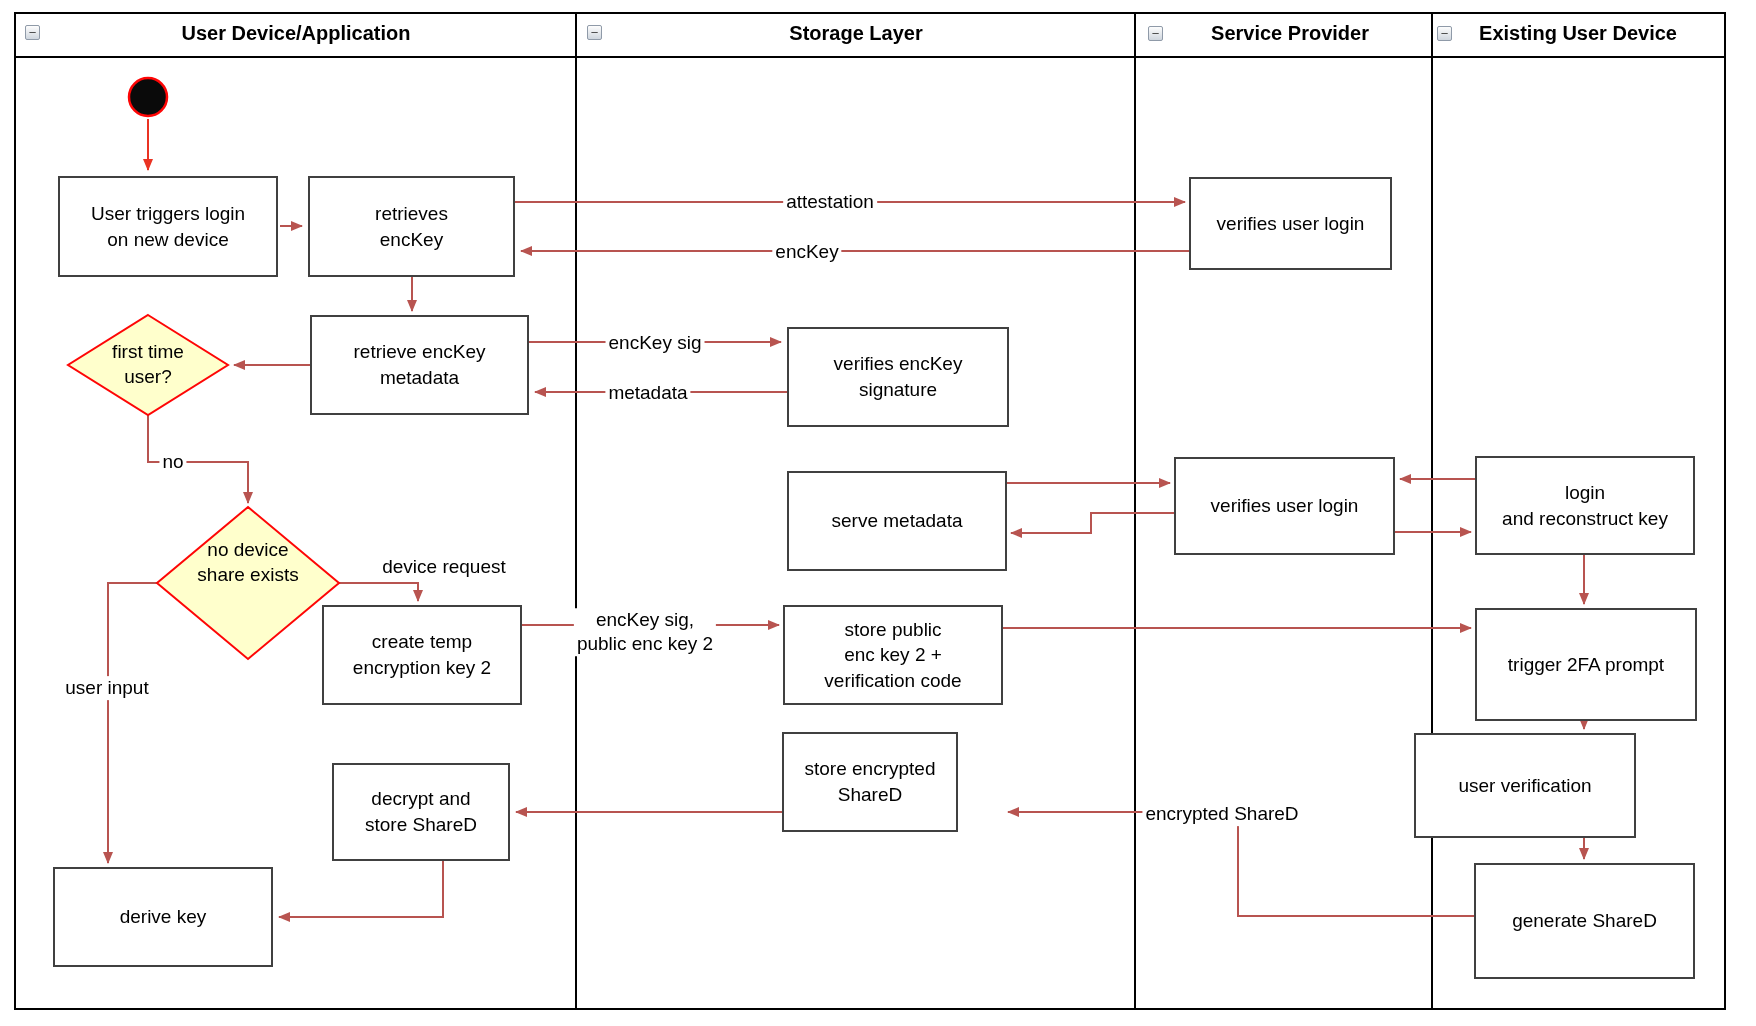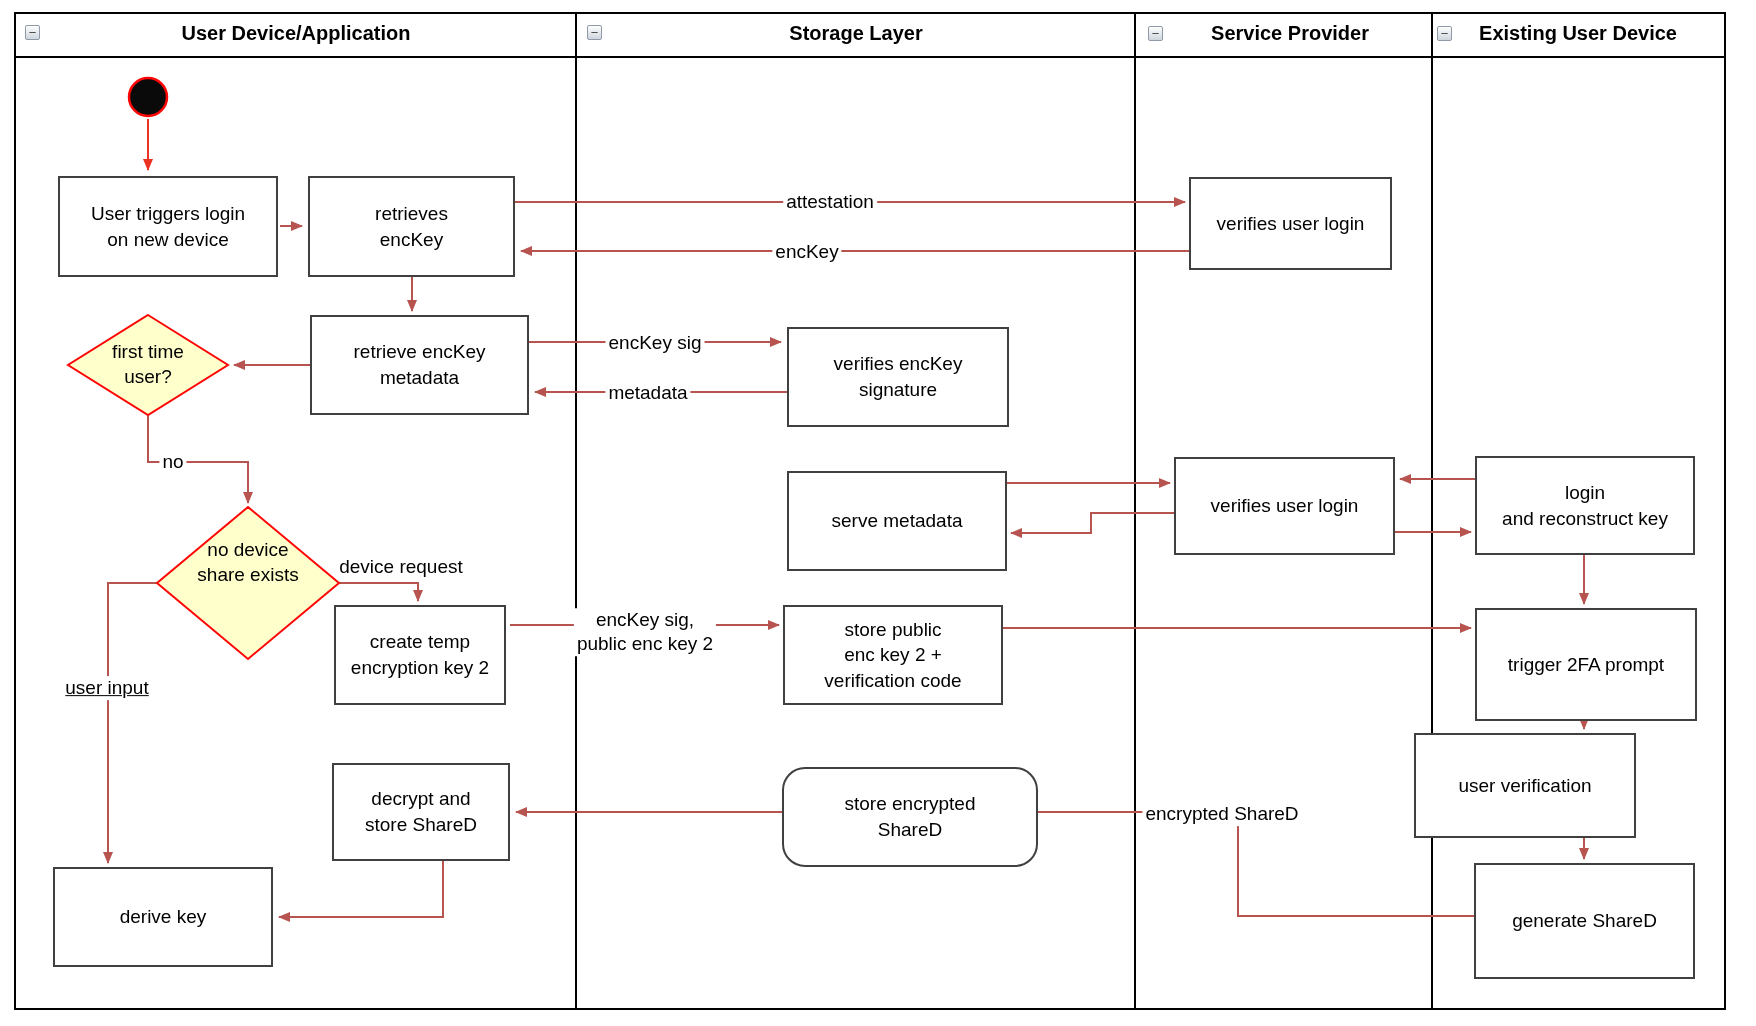--- a/index.html
+++ b/index.html
@@ -25,21 +25,21 @@
   .startnode{fill:var(--startfill);stroke:var(--dborder);stroke-width:2.5;}
 
   
   .box{position:absolute;z-index:3;background:#fff;border:2px solid #404040;box-sizing:border-box;
     display:flex;align-items:center;justify-content:center;text-align:center;
     font-size:19px;line-height:1.35;white-space:pre-line;}
   .dlabel{position:absolute;z-index:3;transform:translate(-50%,-50%);text-align:center;
     font-size:19px;line-height:1.3;white-space:pre-line;}
   .elabel{position:absolute;z-index:4;transform:translate(-50%,-50%);background:#fff;
     padding:0 3px;font-size:19px;line-height:1.25;text-align:center;white-space:pre-line;}
-  .elabel.nobg{background:transparent;}
+  .elabel.nobg{background:transparent;margin-left:43px;}
 </style>
 </head>
 <body>
 
 <div id="stage">
 
   <div class="frame"></div>
   <div class="hline"></div>
   <div class="vline" style="left:575px;"></div>
   <div class="vline" style="left:1134px;"></div>
@@ -100,43 +100,43 @@
 encKey</div>
   <div class="box" style="left:1189px;top:177px;width:203px;height:93px;">verifies user login</div>
   <div class="box" style="left:310px;top:315px;width:219px;height:100px;">retrieve encKey
 metadata</div>
   <div class="box" style="left:787px;top:327px;width:222px;height:100px;">verifies encKey
 signature</div>
   <div class="box" style="left:787px;top:471px;width:220px;height:100px;">serve metadata</div>
   <div class="box" style="left:1174px;top:457px;width:221px;height:98px;">verifies user login</div>
   <div class="box" style="left:1475px;top:456px;width:220px;height:99px;">login
 and reconstruct key</div>
-  <div class="box" style="left:334px;top:605px;width:172px;height:100px;">create temp
+  <div class="box" style="left:322px;top:605px;width:200px;height:100px;">create temp
 encryption key 2</div>
   <div class="box" style="left:783px;top:605px;width:220px;height:100px;">store public
 enc key 2 +
 verification code</div>
   <div class="box" style="left:1475px;top:608px;width:222px;height:113px;">trigger 2FA prompt</div>
   <div class="box" style="left:1414px;top:733px;width:222px;height:105px;">user verification</div>
   <div class="box" style="left:332px;top:763px;width:178px;height:98px;">decrypt and
 store ShareD</div>
-  <div class="box" style="left:782px;top:767px;width:256px;height:100px;border-radius:23px;">store encrypted
+  <div class="box" style="left:782px;top:732px;width:176px;height:100px;">store encrypted
 ShareD</div>
   <div class="box" style="left:1474px;top:863px;width:221px;height:116px;">generate ShareD</div>
   <div class="box" style="left:53px;top:867px;width:220px;height:100px;">derive key</div>
 
   <div class="dlabel" style="left:148px;top:365px;">first time
 user?</div>
   <div class="dlabel" style="left:248px;top:563px;">no device
 share exists</div>
 
   <div class="elabel" style="left:830px;top:202px;">attestation</div>
   <div class="elabel" style="left:807px;top:252px;">encKey</div>
   <div class="elabel" style="left:655px;top:343px;">encKey sig</div>
   <div class="elabel" style="left:648px;top:393px;">metadata</div>
   <div class="elabel" style="left:173px;top:462px;">no</div>
   <div class="elabel nobg" style="left:401px;top:567px;">device request</div>
   <div class="elabel" style="left:645px;top:632px;">encKey sig,
 public enc key 2</div>
-  <div class="elabel" style="left:107px;top:688px;text-decoration:underline;">user input</div>
+  <div class="elabel" style="left:107px;top:688px;">user input</div>
   <div class="elabel" style="left:1222px;top:814px;text-align:center;">encrypted ShareD</div>
 
 </div>
 
 </body></html>

